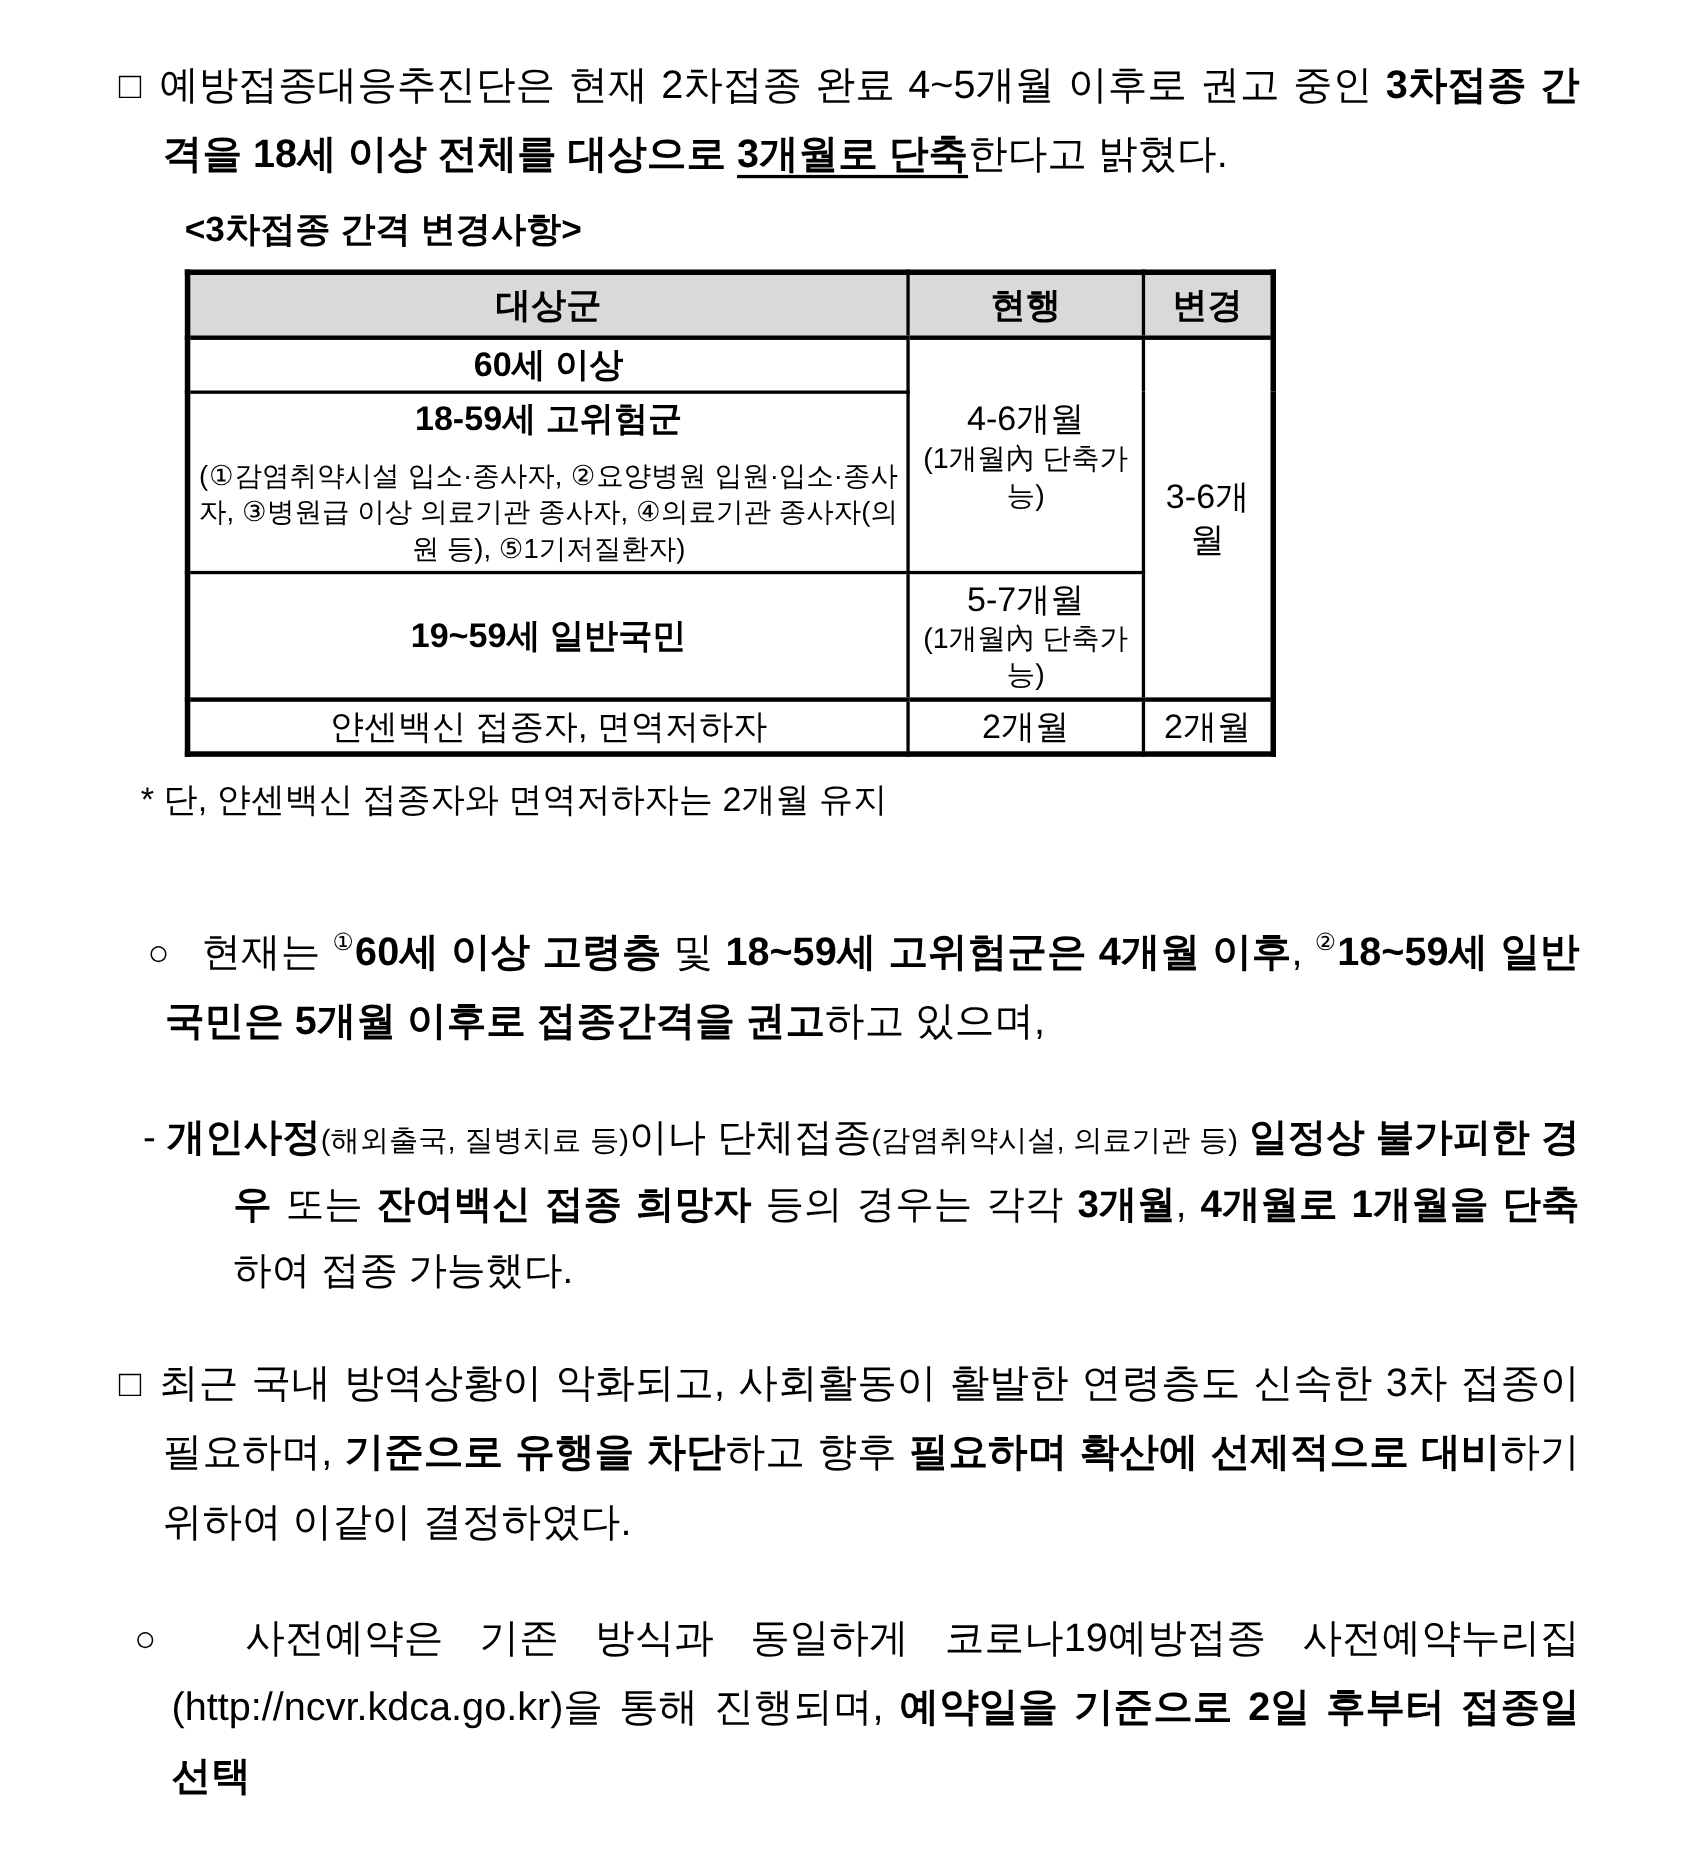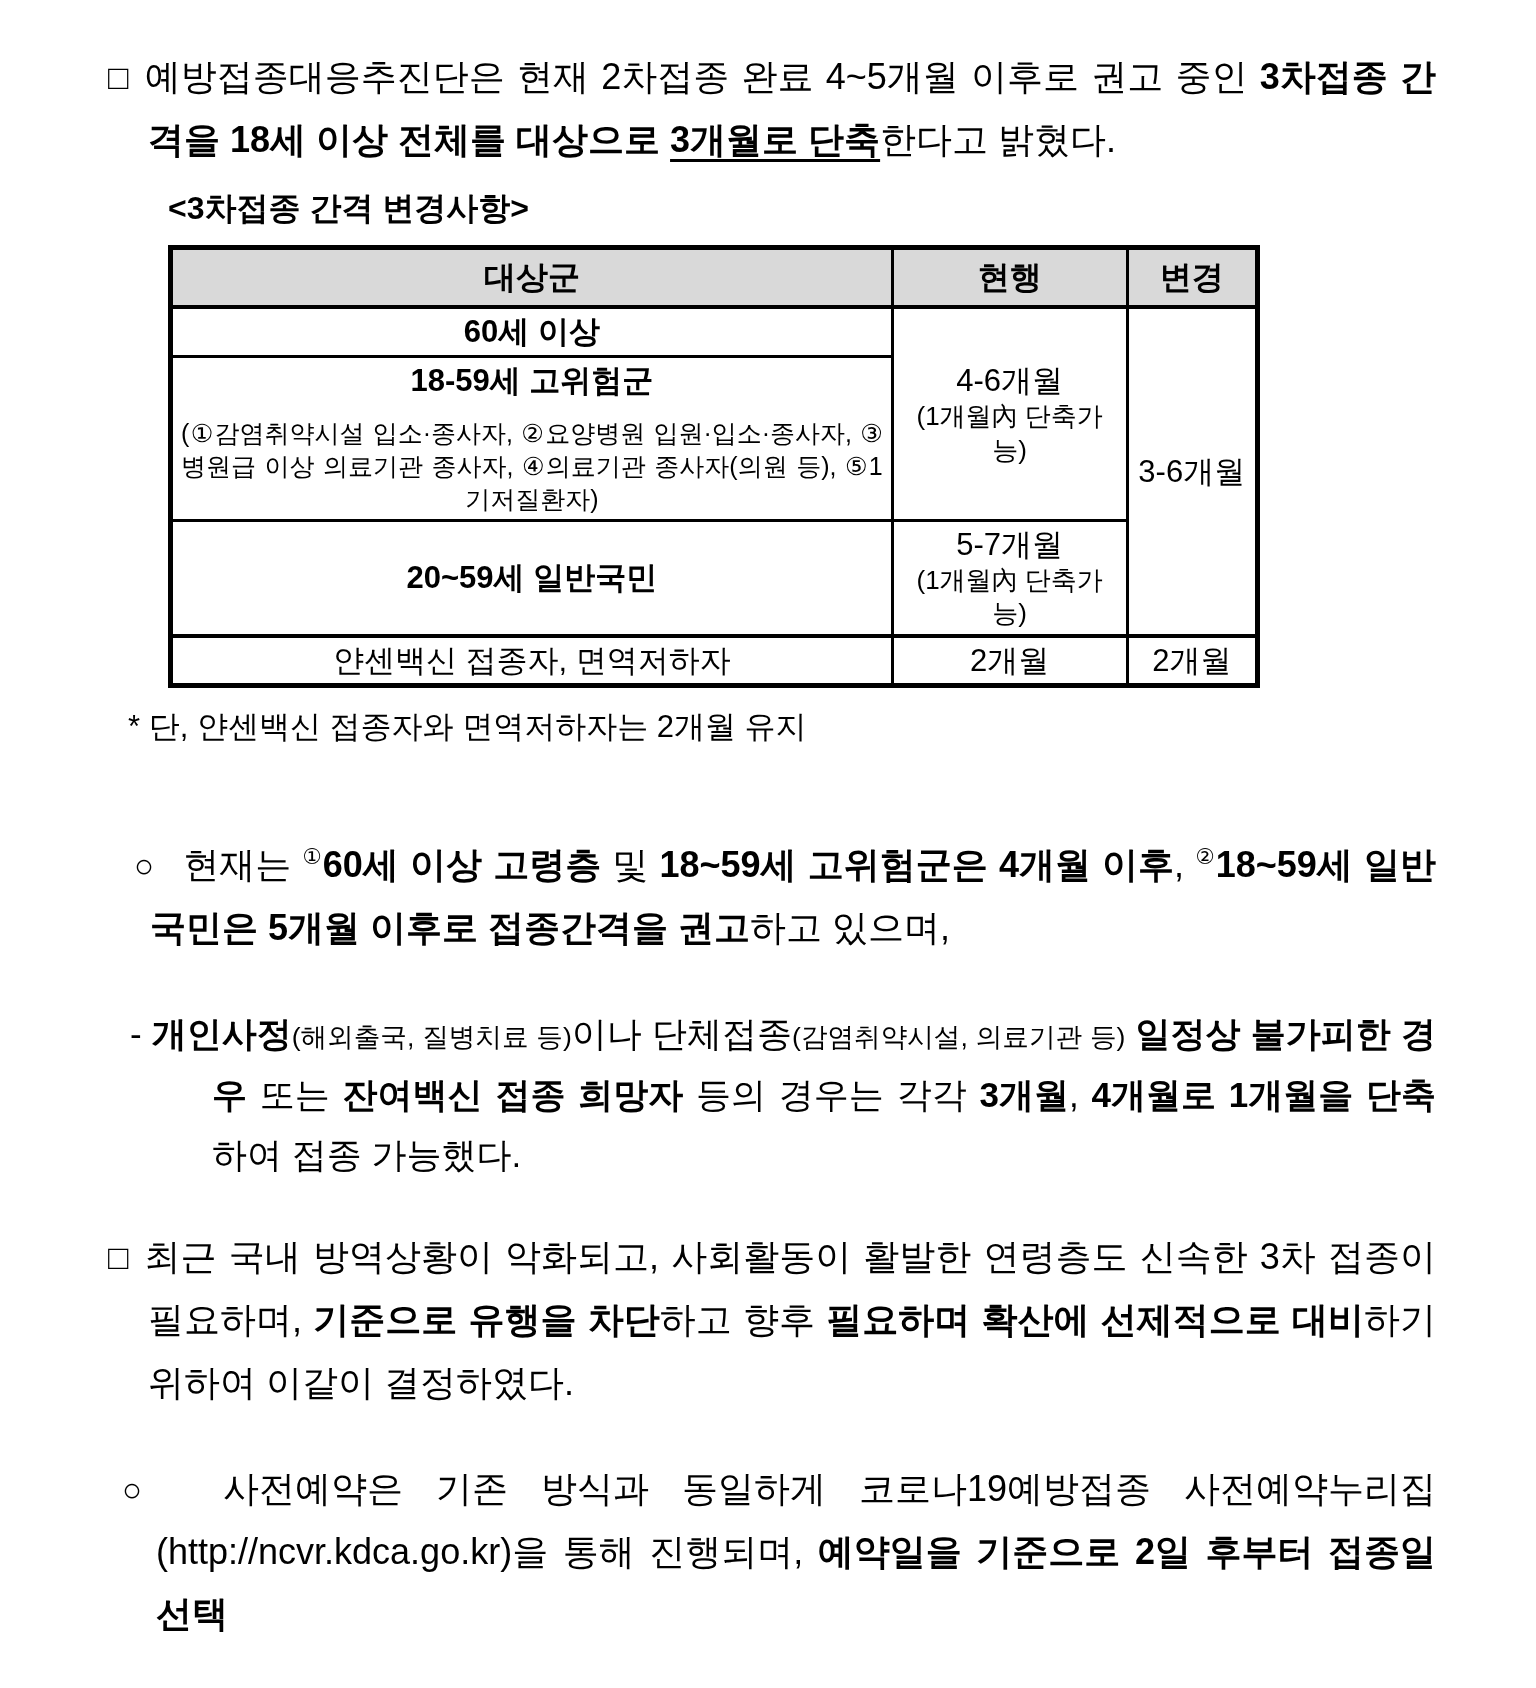--- a/index.html
+++ b/index.html
@@ -46,21 +46,21 @@
 
   .table-title {
     margin: 16px 0 0 68px;
     width: 1244px;
     font-weight: bold;
     font-size: 32px;
   }
   table.interval-table {
     border-collapse: collapse;
     table-layout: fixed;
-    width: 1092px;
+    width: 992px;
     margin: 14px 0 0 68px;
     border: 5px solid #000;
   }
   table.interval-table th, table.interval-table td {
     border: 3px solid #000;
     text-align: center;
     vertical-align: middle;
     padding: 3px 8px;
     font-size: 31px;
     line-height: 1.28;
@@ -120,21 +120,21 @@
           <div class="cell-main">3-6개월</div>
         </td>
       </tr>
       <tr>
         <td>
           <div class="cell-title">18-59세 고위험군</div>
           <div class="cell-detail">(①감염취약시설 입소·종사자, ②요양병원 입원·입소·종사자, ③병원급 이상 의료기관 종사자, ④의료기관 종사자(의원 등), ⑤1기저질환자)</div>
         </td>
       </tr>
       <tr>
-        <td><span class="b">20~59세 일반국민</span></td>
+        <td><span class="b">19~59세 일반국민</span></td>
         <td>
           <div class="cell-main">5-7개월</div>
           <div class="cell-note">(1개월內 단축가능)</div>
         </td>
       </tr>
       <tr class="last-row">
         <td>얀센백신 접종자, 면역저하자</td>
         <td>2개월</td>
         <td>2개월</td>
       </tr>

